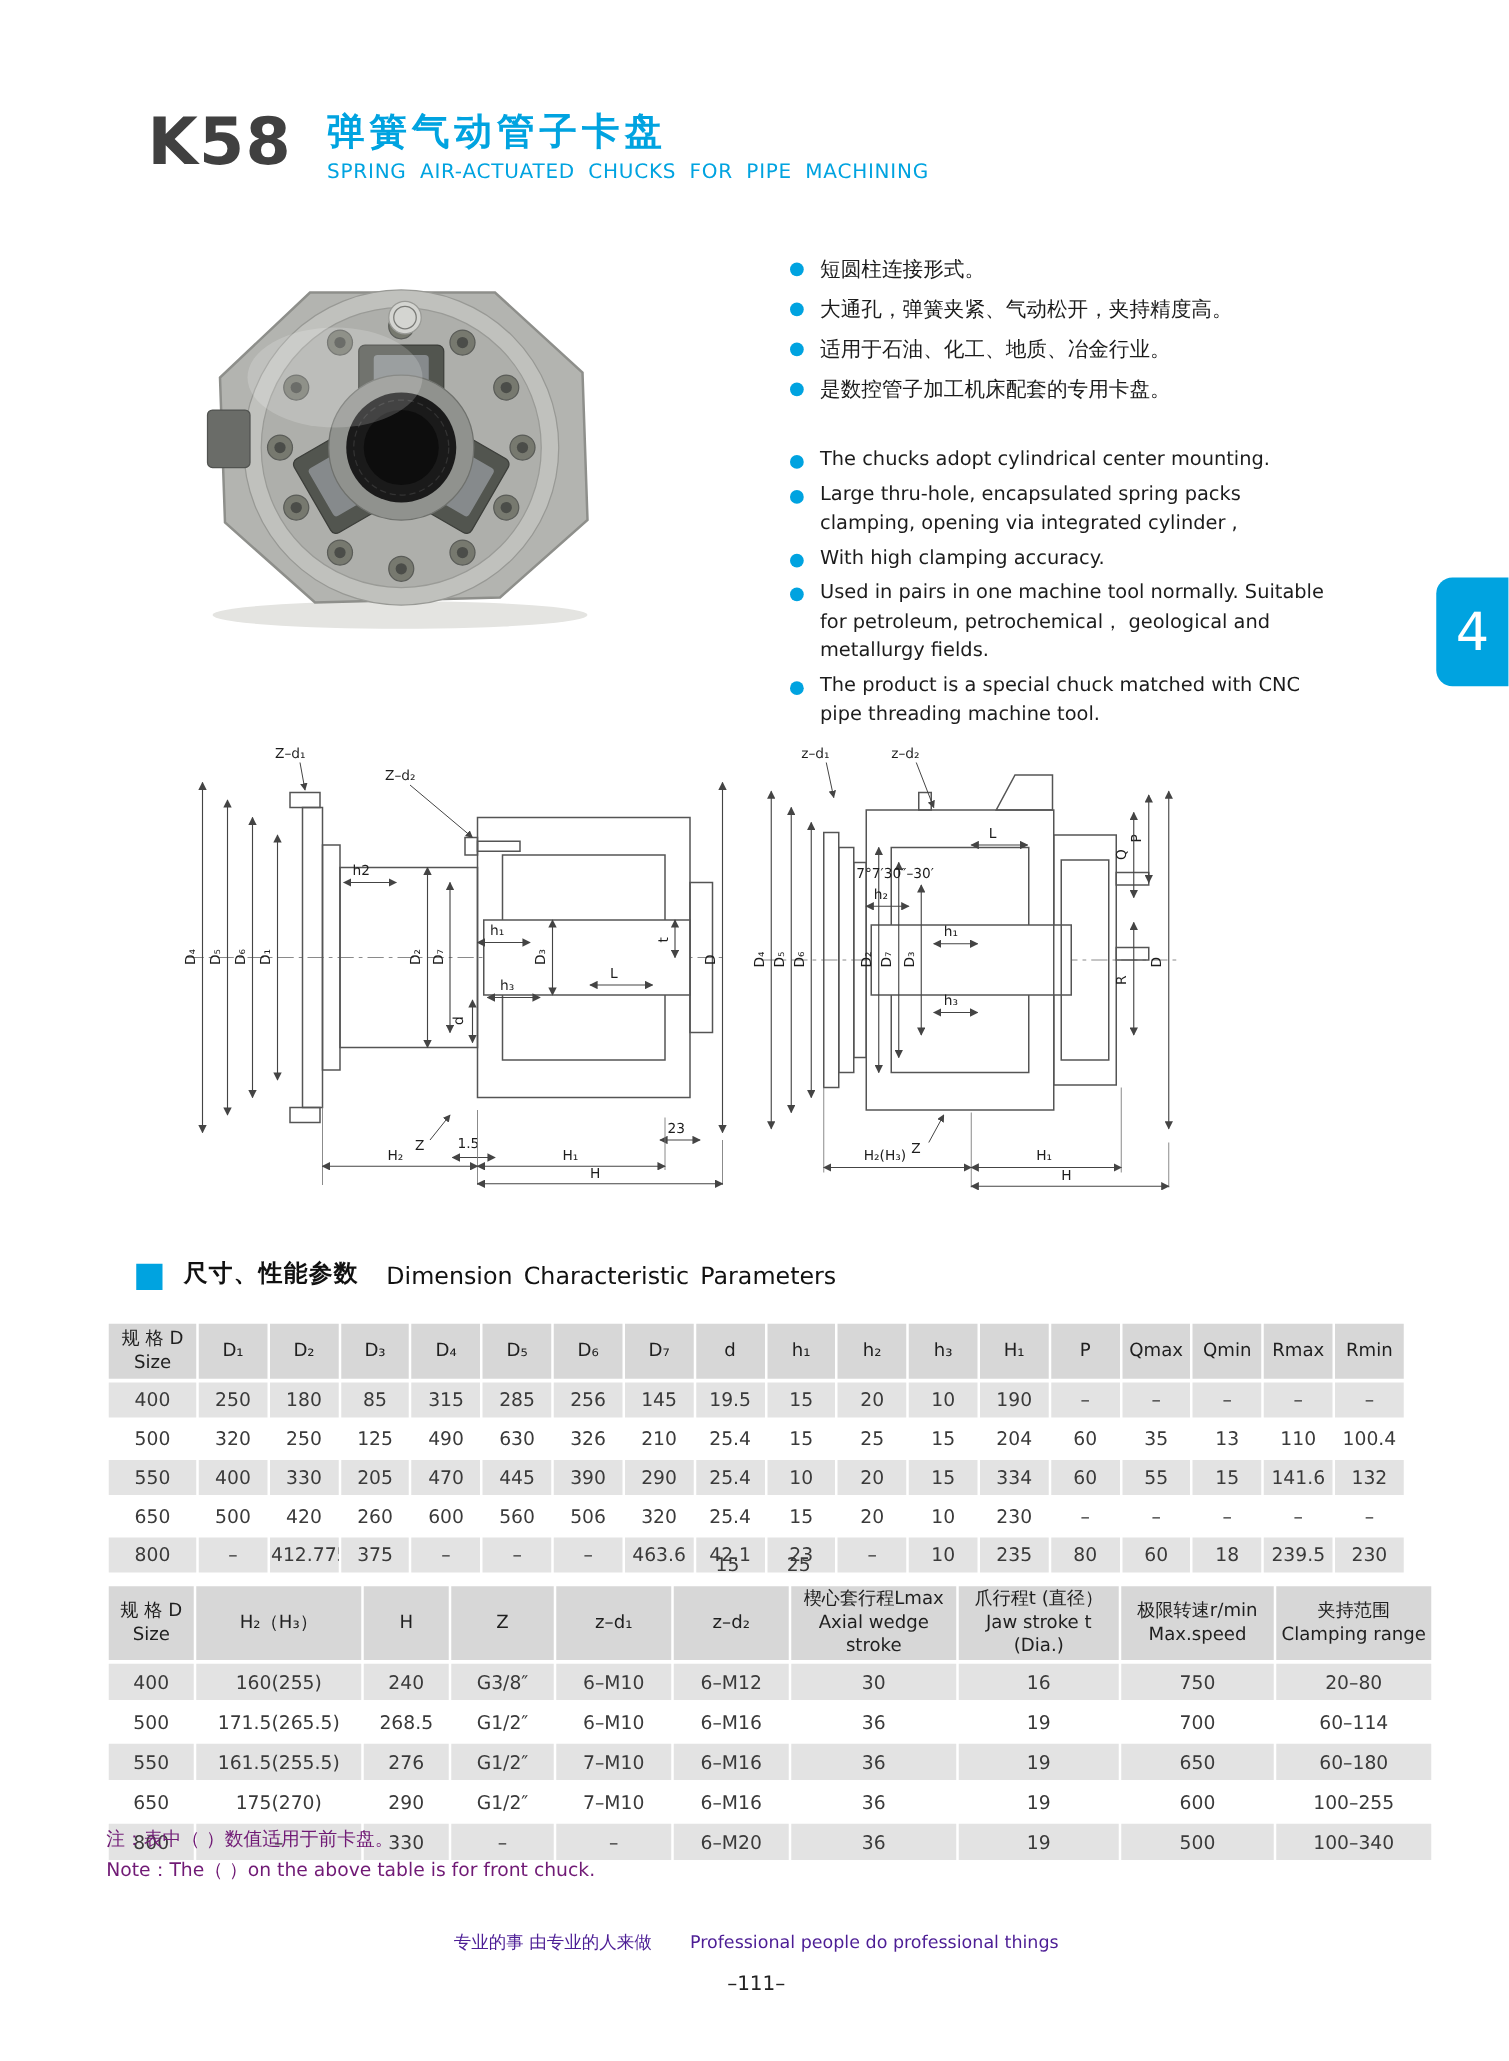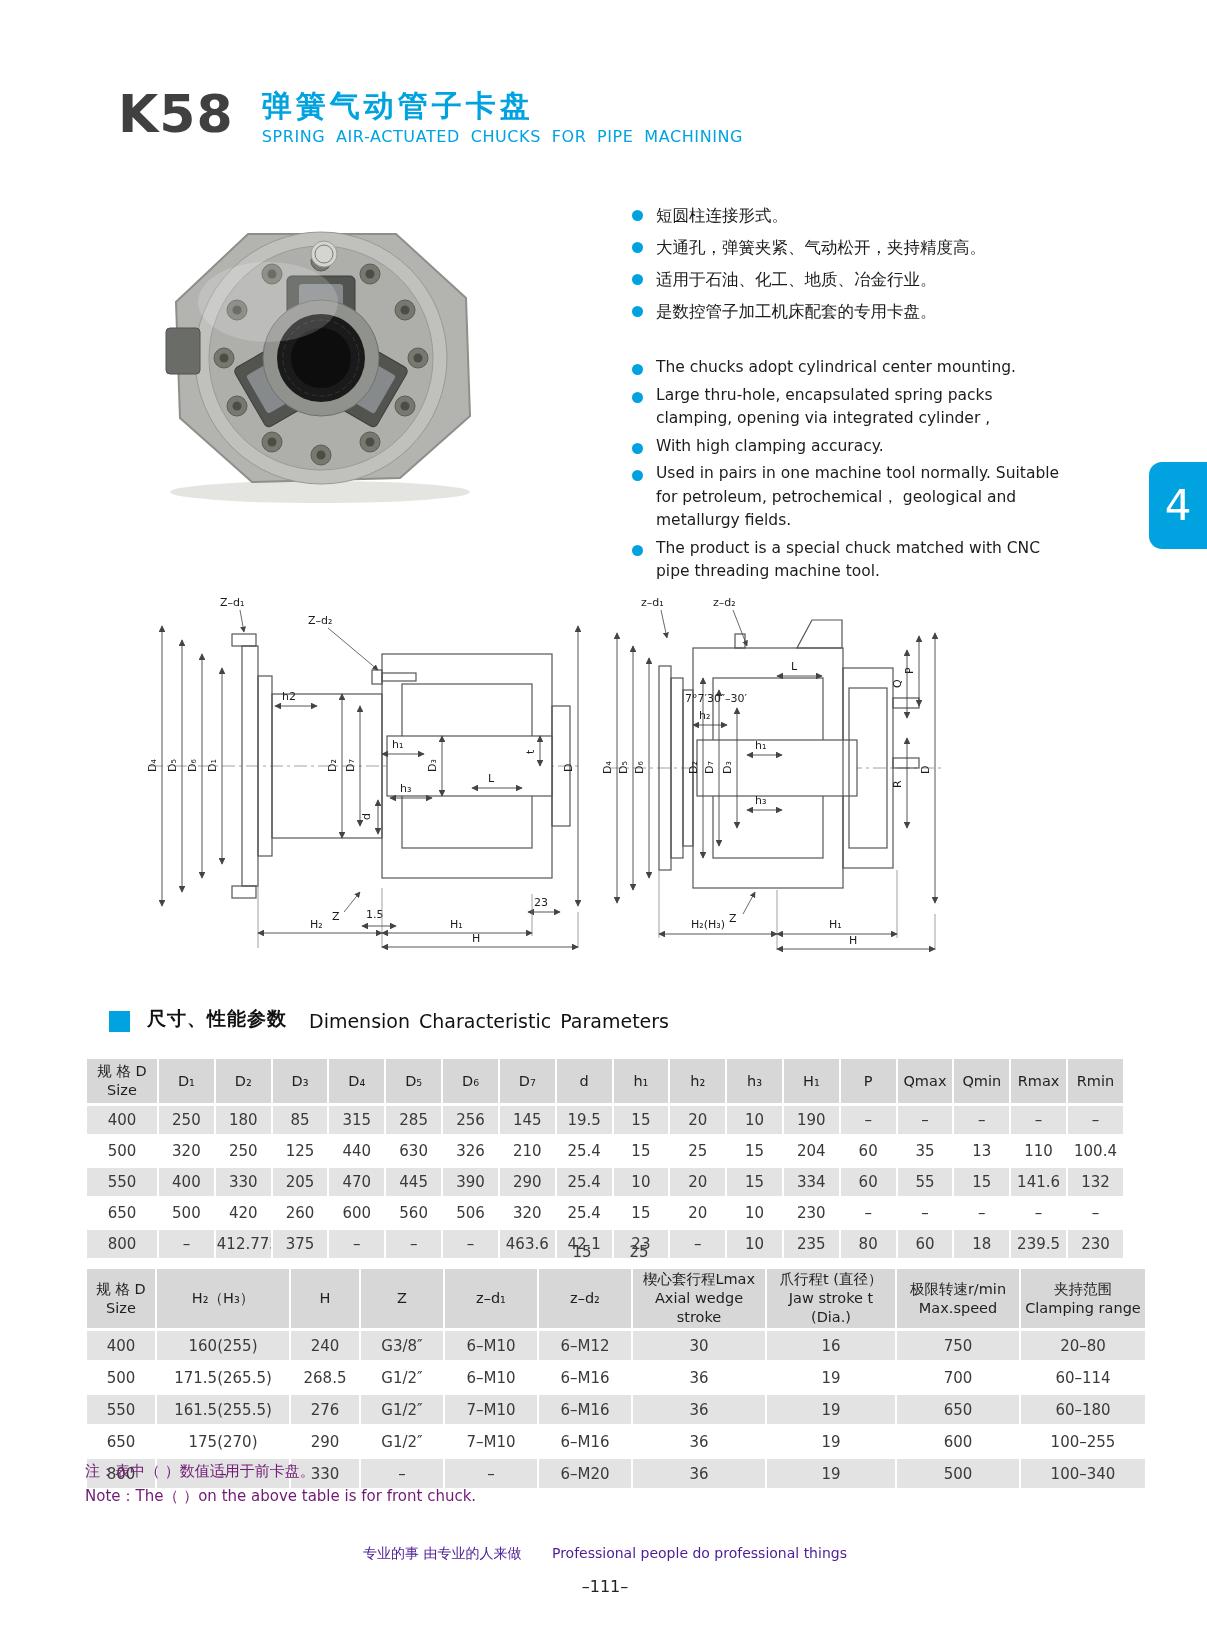--- a/index.html
+++ b/index.html
@@ -417,21 +417,21 @@
           <td>–</td>
           <td>–</td>
           <td>–</td>
           <td>–</td>
         </tr>
         <tr>
           <td>500</td>
           <td>320</td>
           <td>250</td>
           <td>125</td>
-          <td>440</td>
+          <td>490</td>
           <td>630</td>
           <td>326</td>
           <td>210</td>
           <td>25.4</td>
           <td>15</td>
           <td>25</td>
           <td>15</td>
           <td>204</td>
           <td>60</td>
           <td>35</td>

